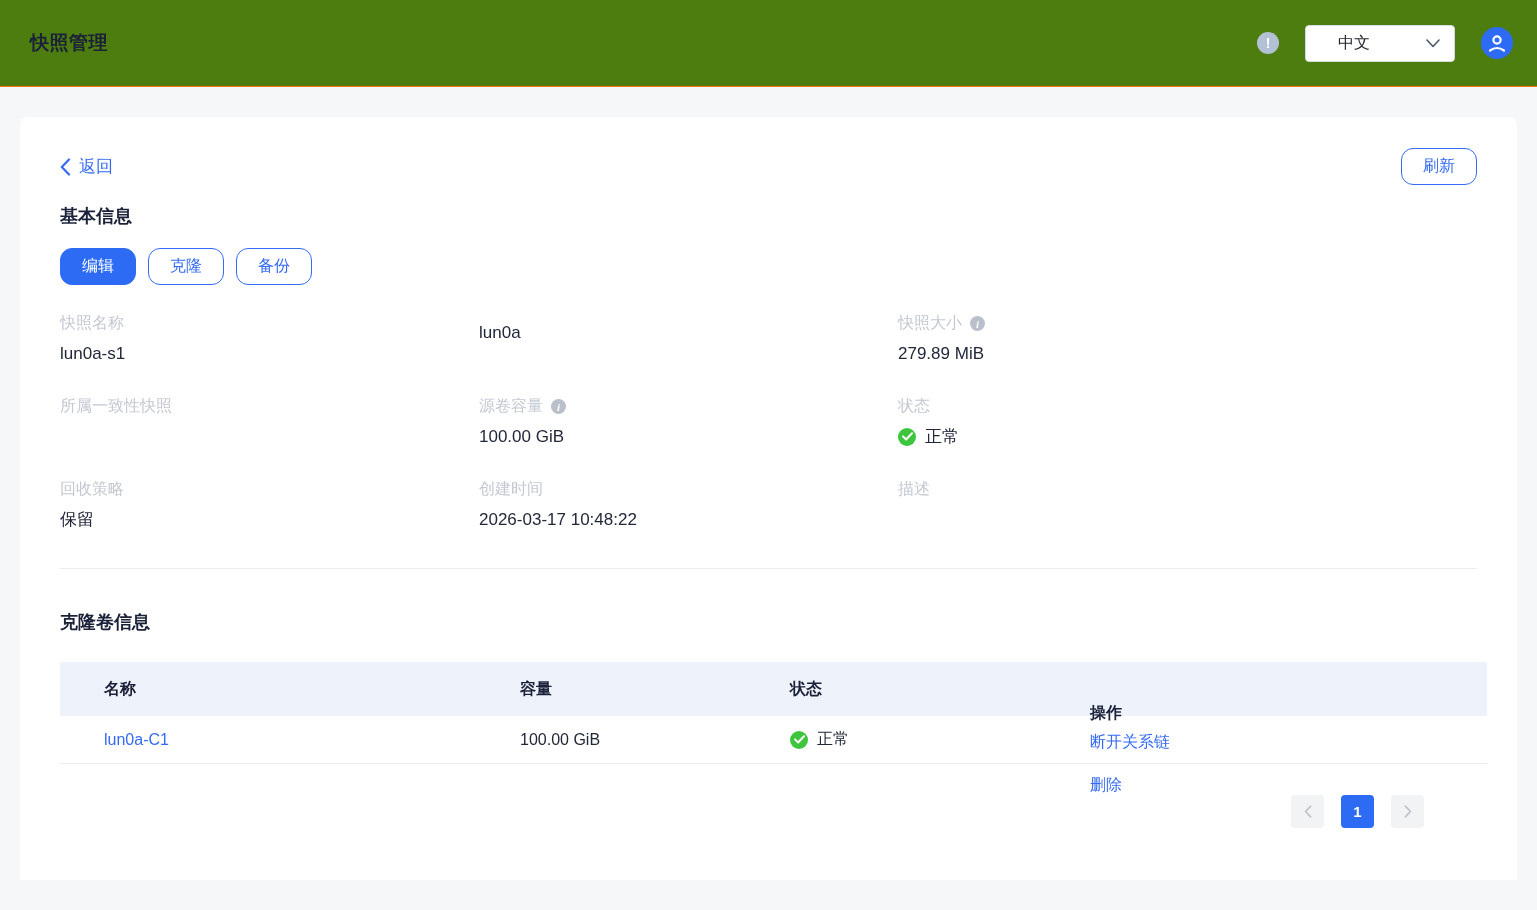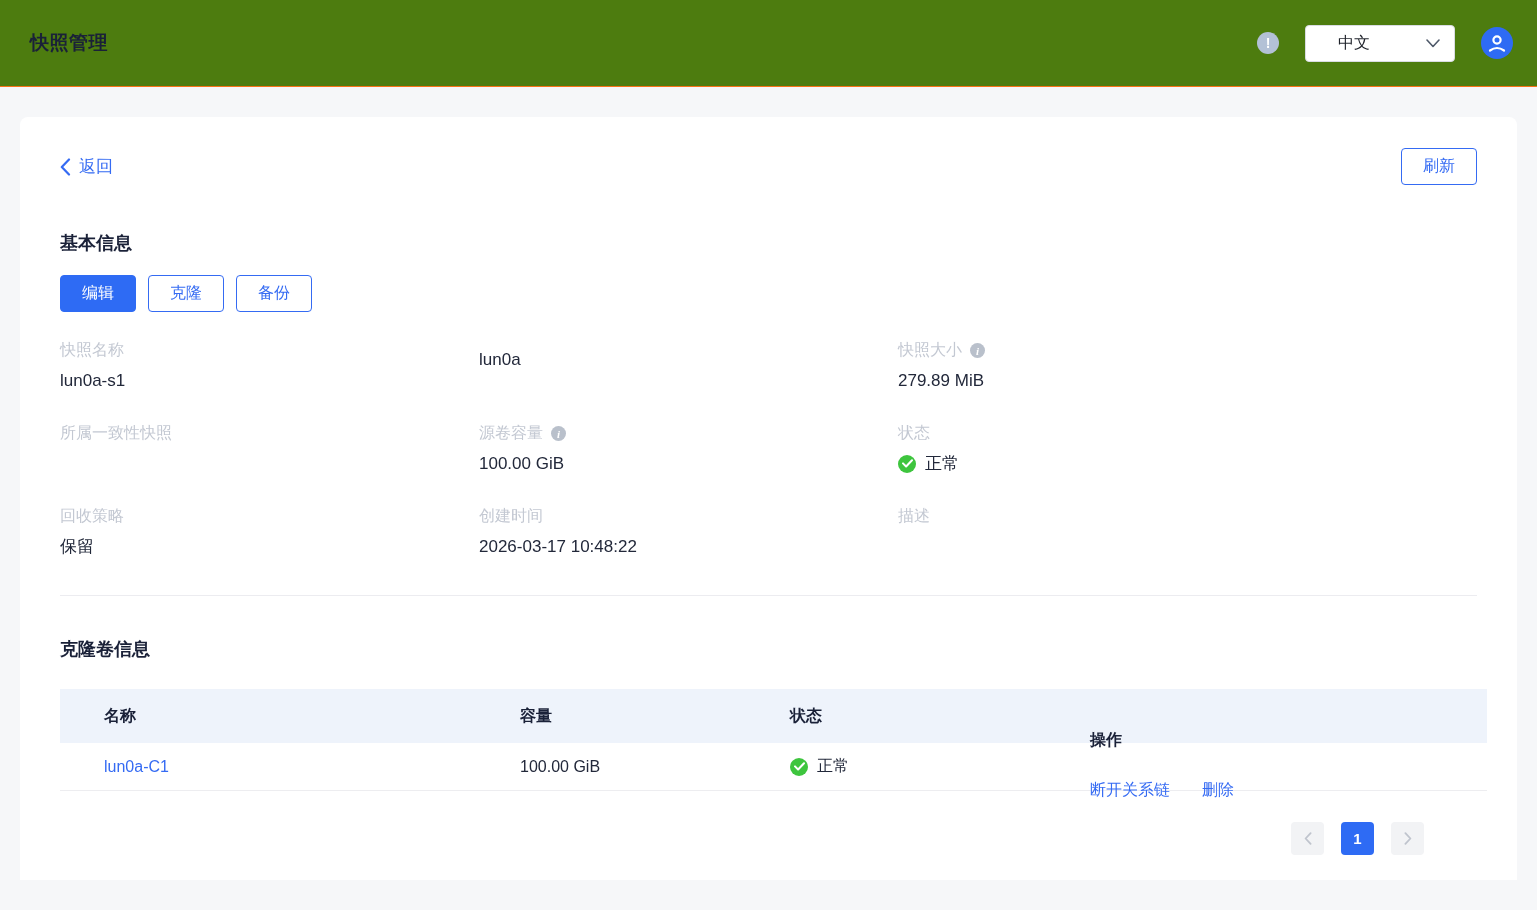--- a/index.html
+++ b/index.html
@@ -36,29 +36,29 @@
 
   
   .card {
     margin:30px 20px 0 20px; background:#ffffff; border-radius:8px 8px 0 0;
     height:763px; padding:31px 40px 0 40px; position:relative;
   }
 
   .card-toolbar { display:flex; align-items:center; justify-content:space-between; height:37px; }
   .back-link { display:inline-flex; align-items:center; gap:8px; color:#356bf3; font-size:17px; cursor:pointer; }
   .btn {
-    height:37px; min-width:76px; padding:0 20px; border-radius:4px; font-size:16px;
+    height:37px; min-width:76px; padding:0 20px; border-radius:12px; font-size:16px;
     display:inline-flex; align-items:center; justify-content:center; cursor:pointer;
     font-family:inherit;
   }
   .btn-outline { background:#fff; border:1px solid #356bf3; color:#356bf3; }
   .btn-primary { background:#2e6bf4; border:1px solid #2e6bf4; color:#fff; }
 
   .section-title { font-size:18px; font-weight:bold; color:#1a2138; }
-  .basic-title { margin-top:46px; }
+  .basic-title { margin-top:19px; }
 
   .action-row { display:flex; gap:12px; margin-top:20px; }
 
   
   .info-grid {
     display:grid; grid-template-columns:419px 419px 1fr;
     margin-top:28px; row-gap:31px;
   }
   .field-label { font-size:16px; color:#c3c8d2; display:flex; align-items:center; gap:8px; }
   .field-value { font-size:17px; color:#22283a; margin-top:8px; min-height:23px; display:flex; align-items:center; gap:9px; }
@@ -85,21 +85,21 @@
   }
   .t-row {
     display:flex; height:48px; align-items:center; border-bottom:1px solid #ededf0;
     color:#22283a;
   }
   .c-name { width:460px; padding-left:44px; }
   .c-cap  { width:270px; }
   .c-stat { width:300px; }
   .c-op   { flex:1;margin-top:48px; }
   .link { color:#356bf3; cursor:pointer; text-decoration:none; }
-  .op-links { display:flex; gap:32px; }
+  .op-links { display:flex; gap:22px;flex-direction:column; }
 
   
   .pager { display:flex; justify-content:flex-end; gap:17px; margin-top:31px; padding-right:53px; }
   .pg-btn {
     width:33px; height:33px; border-radius:4px; background:#f2f3f5; border:none;
     display:inline-flex; align-items:center; justify-content:center; cursor:pointer;
   }
   .pg-current {
     width:33px; height:33px; border-radius:4px; background:#2e6bf4; color:#fff;
     font-size:15px; font-weight:bold; border:none;

